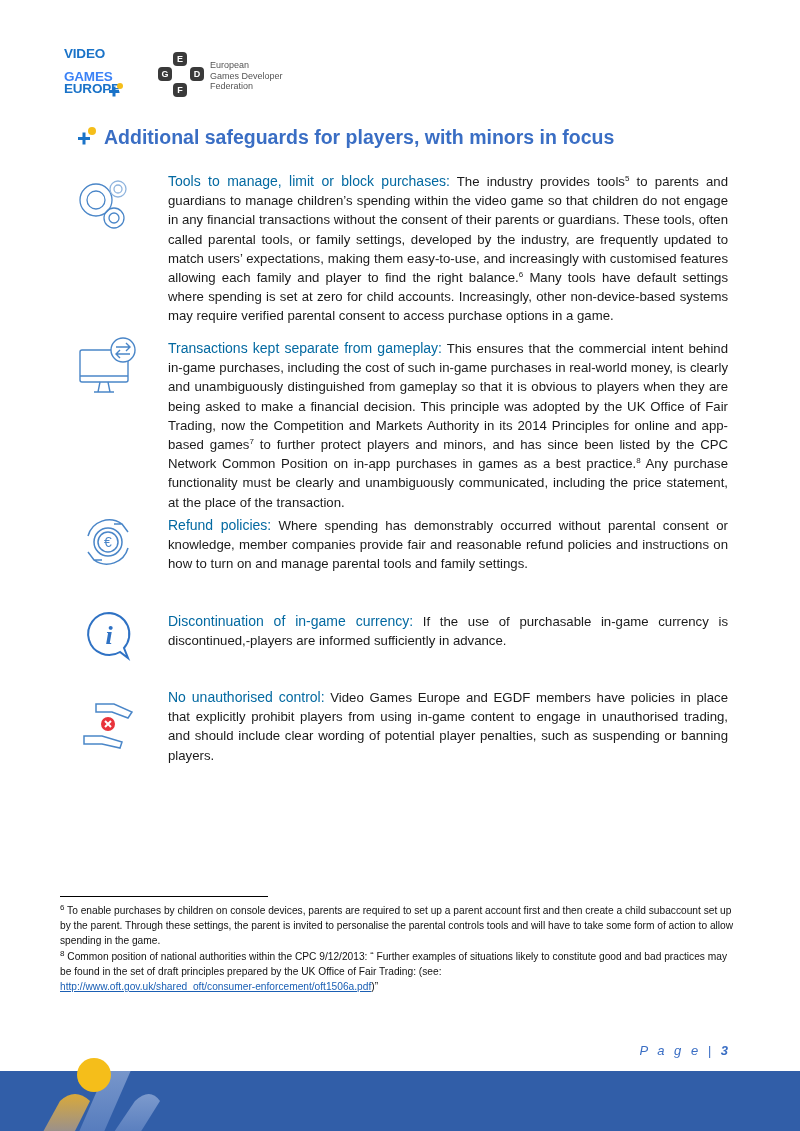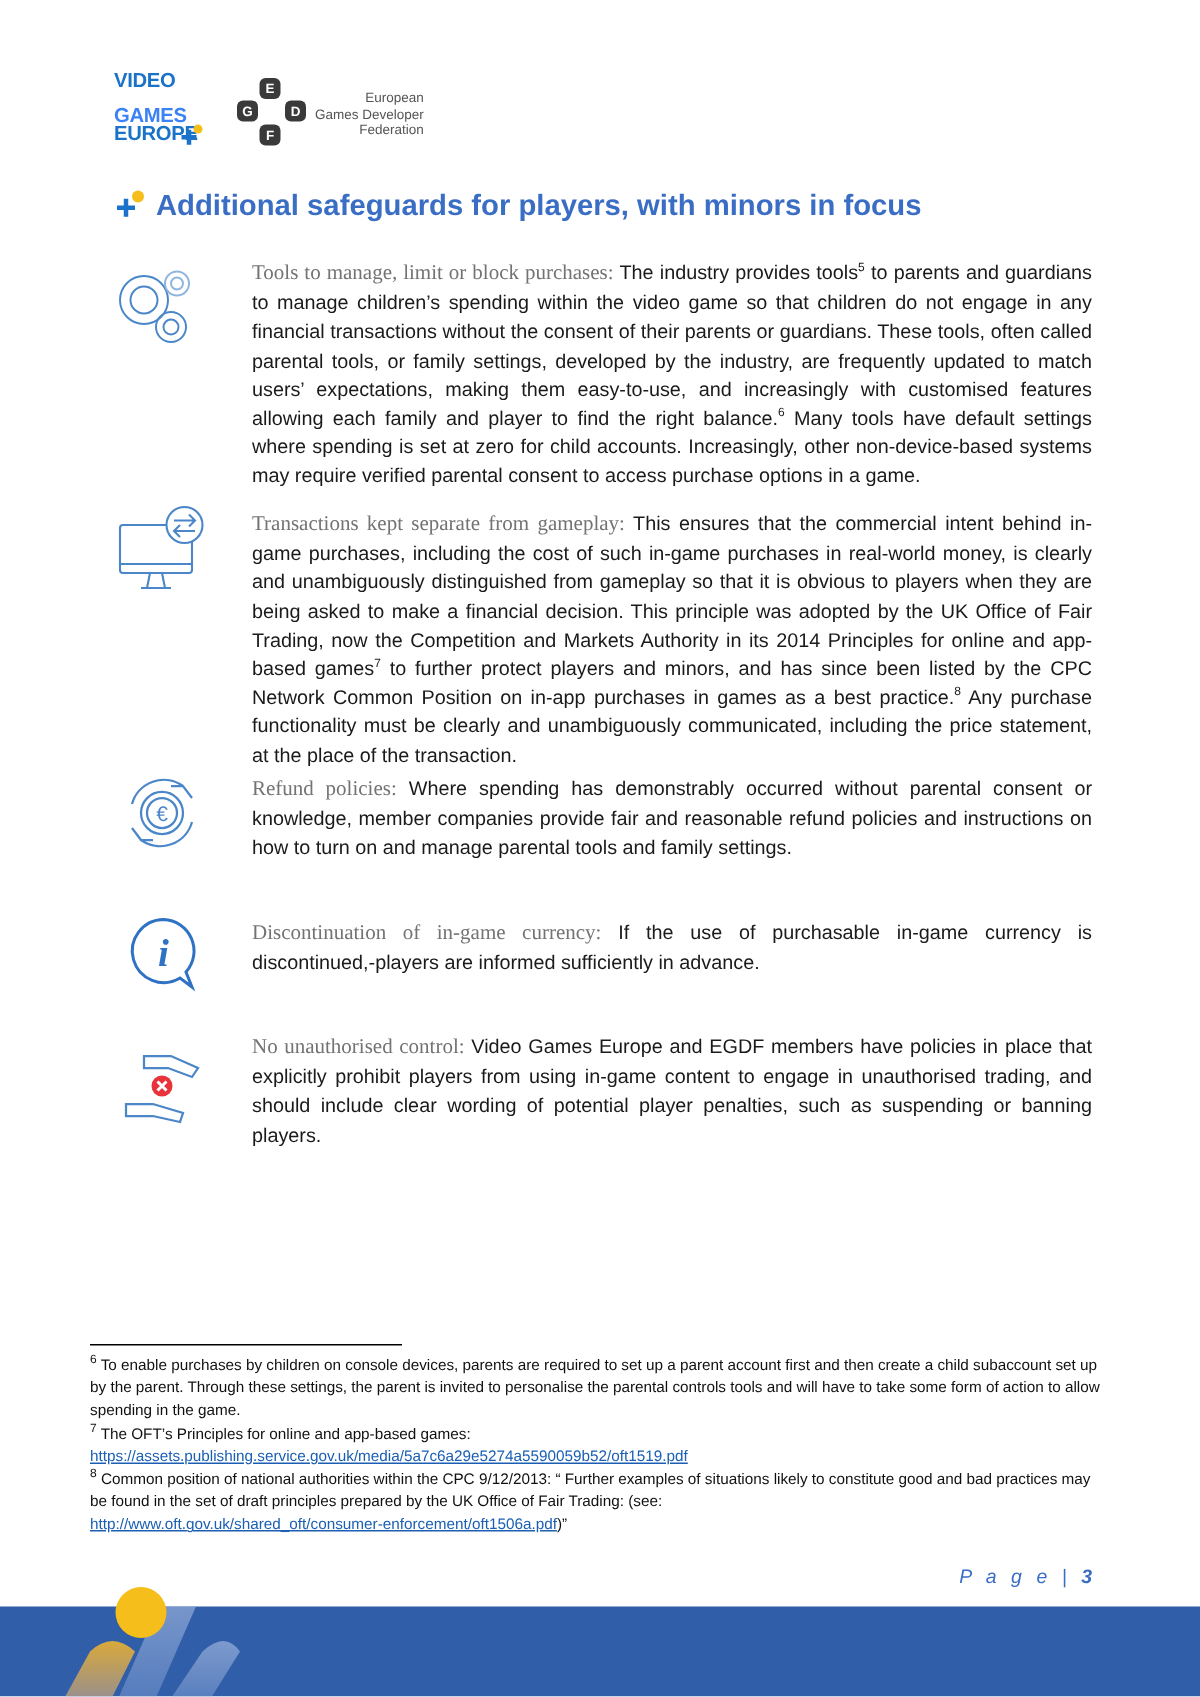--- a/index.html
+++ b/index.html
@@ -1,29 +1,29 @@
 <!DOCTYPE html>
 <html><head>
 <meta charset="utf-8">
 <style>
   html, body { margin:0; padding:0; }
   body { width:800px; height:1131px; position:relative; background:#ffffff; overflow:hidden;
          font-family:"Liberation Sans", sans-serif; color:#1a1a1a; }
-  .logo-vge { position:absolute; left:76px; top:48px; font-family:"Liberation Sans", sans-serif;
+  .logo-vge { position:absolute; left:64px; top:48px; font-family:"Liberation Sans", sans-serif;
               font-weight:bold; font-size:13.5px; line-height:12px; letter-spacing:-0.2px; }
   .logo-vge .l1 { color:#1a73c8; }
   .logo-vge .l2 { color:#3b82f6;margin-top:11px; }
   .logo-vge .l3 { color:#1a73c8; font-weight:bold; }
   .logo-vge .plus { position:absolute; left:44px; top:34px; }
   .logo-egdf { position:absolute; left:156px; top:52px; }
-  .egdf-text { position:absolute; left:210px; top:60px; font-size:9px; color:#555; line-height:10.5px;text-align:right; }
+  .egdf-text { position:absolute; left:210px; top:60px; font-size:9px; color:#555; line-height:10.5px; }
   .h1 { position:absolute; left:78px; top:126px; font-size:19.5px; font-weight:bold; color:#3a6ec4; display:flex; }
   .h1 svg { margin-right:6px; }
   .section { position:absolute; left:168px; width:560px; font-size:13.2px; line-height:19.2px; text-align:justify; }
-  .section .lead { color:#737373; font-size:14px;font-family:Liberation Serif, serif; }
+  .section .lead { color:#0369a1; font-size:14px; }
   .icon { position:absolute; }
   sup { font-size:8px; line-height:0; vertical-align:super; }
   .fn-rule { position:absolute; left:60px; top:896px; width:208px; border-top:1px solid #000; }
   .footnotes { position:absolute; left:60px; top:903px; width:680px; font-size:10.2px; line-height:15.2px; color:#111; }
   .footnotes a { color:#1a5fb4; text-decoration:underline; }
   .fn { margin:0; }
   .page-num { position:absolute; right:72px; top:1043px; font-size:13px; color:#3a6ec4; letter-spacing:3px;font-style:italic; }
   .page-num b { letter-spacing:0; }
   .footer-band { position:absolute; left:0; top:1071px; width:800px; height:60px; background:#315ea8; overflow:hidden; }
 </style>
@@ -131,21 +131,20 @@
   <span class="lead">Discontinuation of in-game currency:</span><span> If the use of purchasable in-game currency is discontinued,-players are informed sufficiently in advance.</span>
 </div>
 
 <div class="section" style="top:688px">
   <span class="lead">No unauthorised control:</span><span>  Video Games Europe and EGDF members have policies in place that explicitly prohibit players from using in-game content to engage in unauthorised trading, and should include clear wording of potential player penalties, such as suspending or banning players.</span>
 </div>
 
 <div class="fn-rule"></div>
 <div class="footnotes">
   <p class="fn"><sup>6</sup><span> To enable purchases by children on console devices, parents are required to set up a parent account first and then create a child subaccount set up by the parent. Through these settings, the parent is invited to personalise the parental controls tools and will have to take some form of action to allow spending in the game.</span></p>
-  <p class="fn"><sup>7</sup><span> The OFT’s Principles for online and app-based games: </span><br><a>https://assets.publishing.service.gov.uk/media/5a7c6a29e5274a5590059b52/oft1519.pdf</a></p>
   <p class="fn"><sup>8</sup><span> Common position of national authorities within the CPC 9/12/2013: “ Further examples of situations likely to constitute good and bad practices may be found in the set of draft principles prepared by the UK Office of Fair Trading: (see: </span><br><a>http://www.oft.gov.uk/shared_oft/consumer-enforcement/oft1506a.pdf</a><span>)”</span></p>
 </div>
 
 <div class="page-num">
   <span>P a g e  | </span><b>3</b>
 </div>
 
 <div class="footer-band">
   <svg width="260" height="60">
     <defs>

